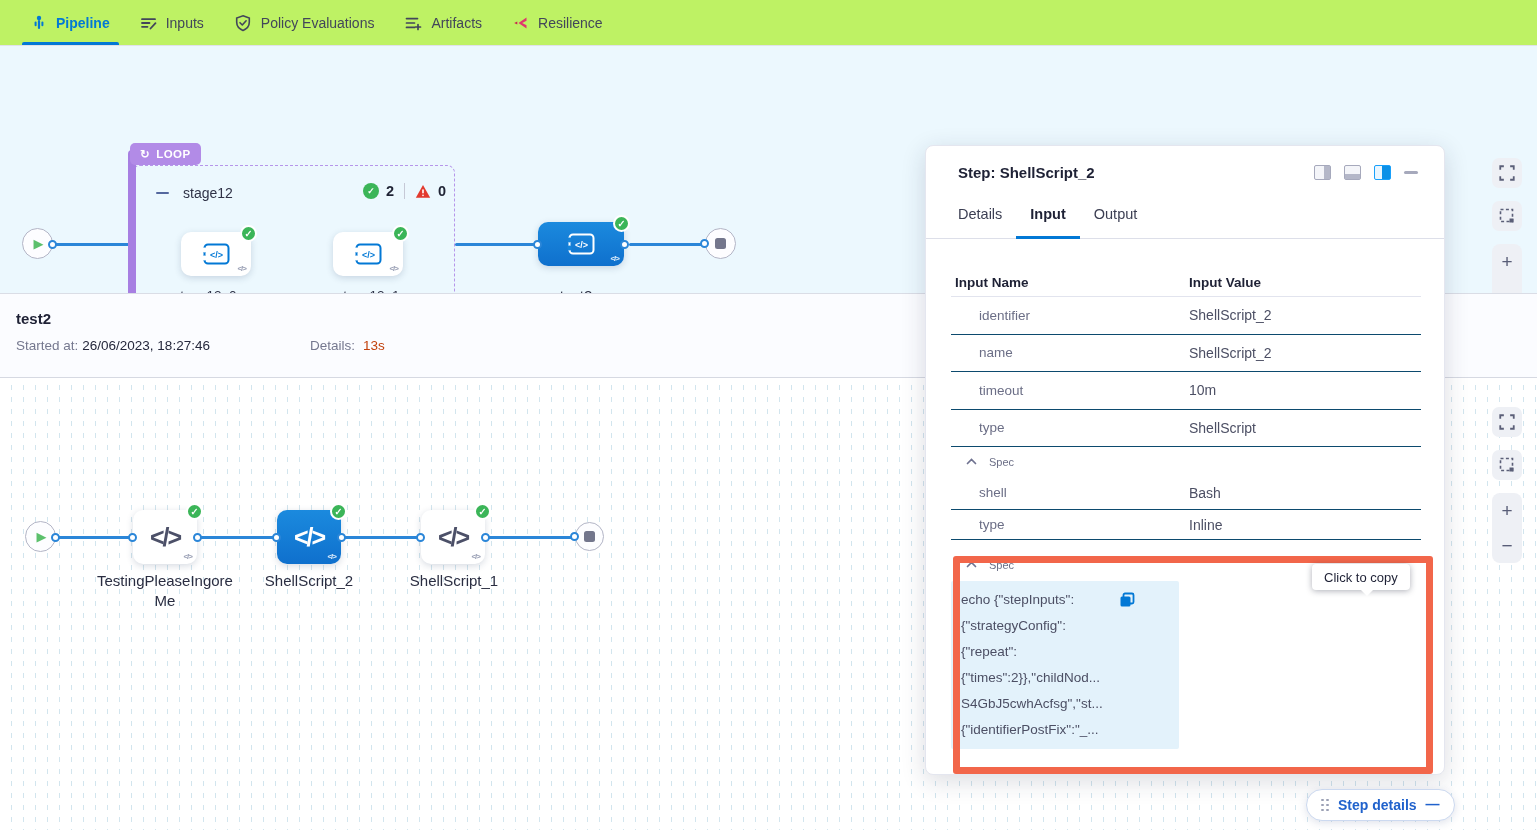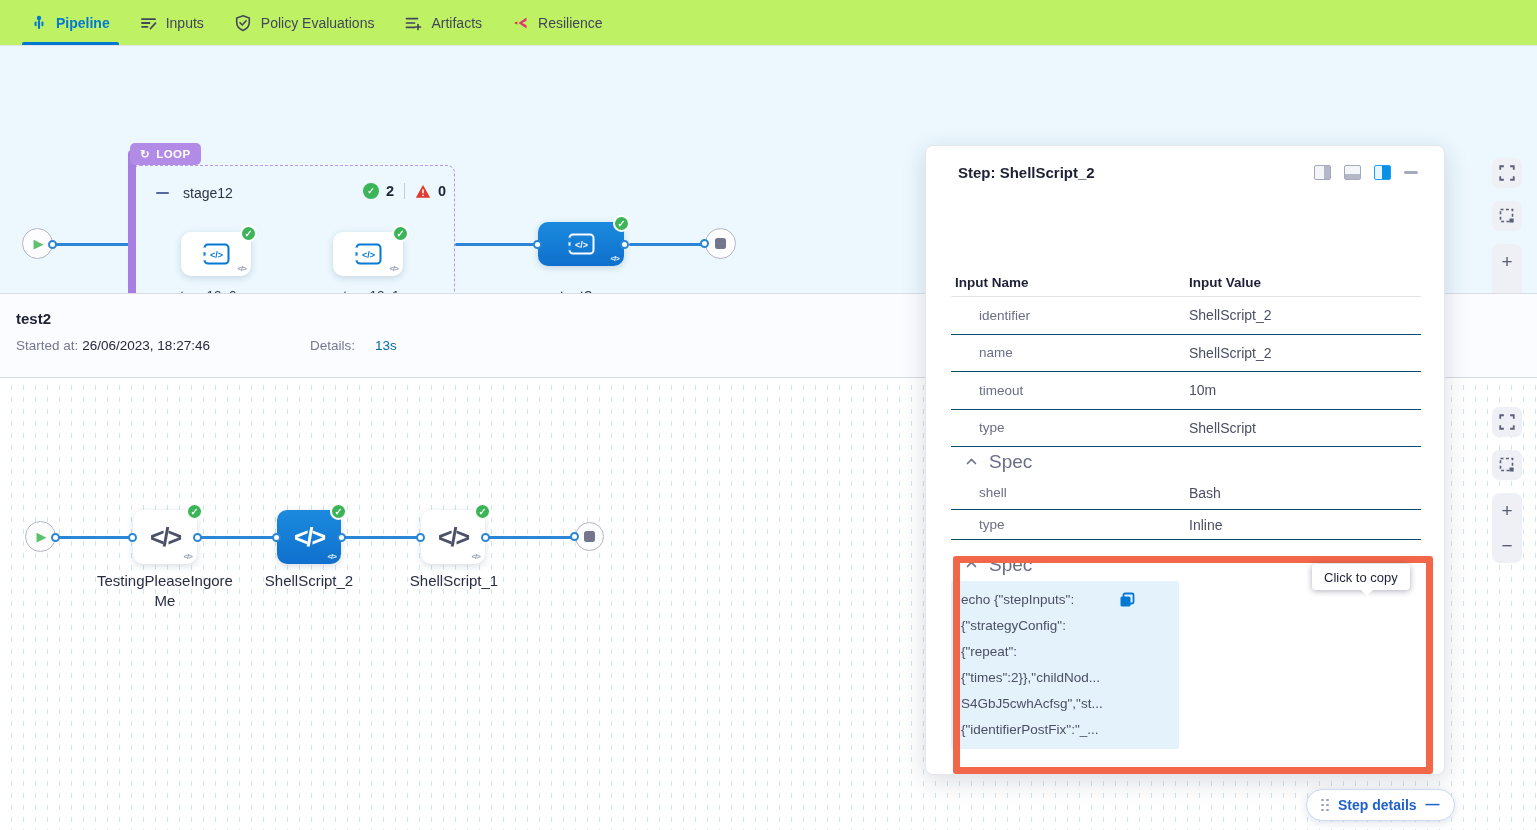--- a/index.html
+++ b/index.html
@@ -77,21 +77,21 @@
           display:flex; align-items:center; justify-content:center; cursor:pointer; z-index:3; }
   .zoomctl { position:absolute; left:1492px; width:30px; height:70px; border-radius:8px; background:#eef0f5;
           display:flex; flex-direction:column; align-items:center; justify-content:space-around; z-index:3; }
   .zoomctl span { font-size:19px; color:#585d77; line-height:1; cursor:pointer; }
 
   
   .si-title { position:absolute; left:16px; top:16px; font-size:15px; font-weight:bold; color:#1e2135; }
   .si-row { position:absolute; left:16px; top:44px; font-size:13.5px; color:#75788f; }
   .si-row .val { color:#25283c; margin-left:4px; }
   .si-dur { position:absolute; left:310px; top:44px; font-size:13.5px; color:#75788f; }
-  .si-dur .val { color:#0369a1; margin-left:20px; }
+  .si-dur .val { color:#c2410c; margin-left:8px; }
 
   
   .step-panel { position:absolute; left:925px; top:145px; width:520px; height:630px; background:#fff;
           border:1px solid #e4e6ef; border-radius:8px; box-shadow:0 6px 24px rgba(30,38,70,.16); z-index:5; overflow:hidden; }
   .sp-title { position:absolute; left:32px; top:18px; font-size:15px; font-weight:bold; color:#1e2135; }
   .sp-icons { position:absolute; right:26px; top:19px; display:flex; align-items:center; gap:13px; }
   .lay-ic { width:17px; height:15px; border:1.5px solid #a6a9bc; border-radius:2px; position:relative; background:#f4f5f9; cursor:pointer; }
   .lay-ic .fill-r { position:absolute; right:0; top:0; bottom:0; width:6px; background:#b4b7c8; }
   .lay-ic .fill-b { position:absolute; left:0; right:0; bottom:0; height:5px; background:#b4b7c8; }
   .lay-ic.active { border-color:#18a0fb; background:#e9f6ff; }
@@ -106,21 +106,21 @@
   .sp-tab.active::after { content:""; position:absolute; left:0; right:0; bottom:-1px; height:3px; background:#0278d5; }
 
   .pc { position:absolute; left:25px; top:123px; width:470px; }
   .t-head { display:flex; height:28px; align-items:center; border-bottom:1px solid #e2e4ee;
           font-size:13.5px; font-weight:bold; color:#1e2135; }
   .t-head .c1 { width:238px; padding-left:4px; }
   .t-row { display:flex; align-items:center; height:37.5px; border-bottom:1px solid #0c4a6e; font-size:13.5px; }
   .t-row .n { width:238px; padding-left:28px; color:#6b6e86; }
   .t-row .v { color:#4c4f64; font-size:14px; }
   .t-sec { display:flex; align-items:center; height:29px; gap:12px; padding-left:15px;
-          font-size:19px; color:#6b6e86; }
+          font-size:11px; color:#6b6e86; }
   .script-row { display:flex; align-items:flex-start; padding-top:2px; }
   .script-row .n { width:238px; padding-left:28px; color:#6b6e86; font-size:13.5px; line-height:20px; padding-top:8px; }
   .code-box { position:relative; width:228px; height:168px; background:#e3f2fb; border-radius:2px;
           padding:6px 10px; font-size:13.5px; line-height:26px; color:#4c4f64; overflow:hidden; cursor:pointer; }
   .copy-btn { position:absolute; right:44px; top:10px; cursor:pointer; }
 
   
   .hl-rect { position:absolute; left:953px; top:556px; width:480px; height:218px; border:7px solid #f2664a;
           border-radius:3px; z-index:8; pointer-events:none; }
   .tooltip { position:absolute; left:1312px; top:564px; height:26px; background:#fff; border-radius:4px;
@@ -371,20 +371,31 @@
         </div>
       <div class="lay-ic">
           <div class="fill-b"></div>
         </div>
       <div class="lay-ic active">
           <div class="fill-r"></div>
         </div>
       <div class="dash-ic"></div>
     </div>
 
+    <div class="sp-tabs">
+      <div class="sp-tab">
+          <span>Details</span>
+        </div>
+      <div class="sp-tab active">
+          <span>Input</span>
+        </div>
+      <div class="sp-tab">
+          <span>Output</span>
+        </div>
+    </div>
 
     <div class="pc">
       <div class="t-head">
         <span class="c1">Input Name</span>
         <span class="c2">Input Value</span>
       </div>
       <div class="t-row">
         <span class="n">identifier</span>
           <span class="v">ShellScript_2</span>
       </div>

